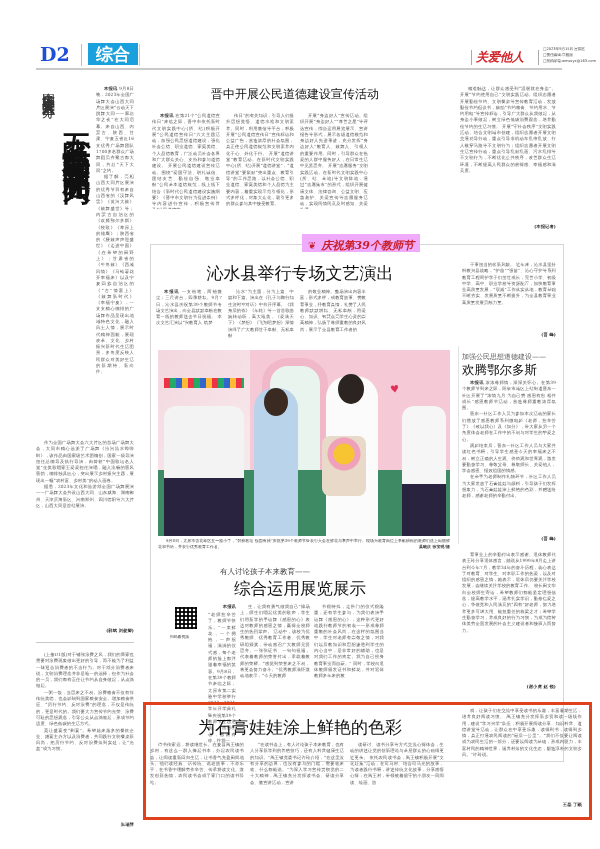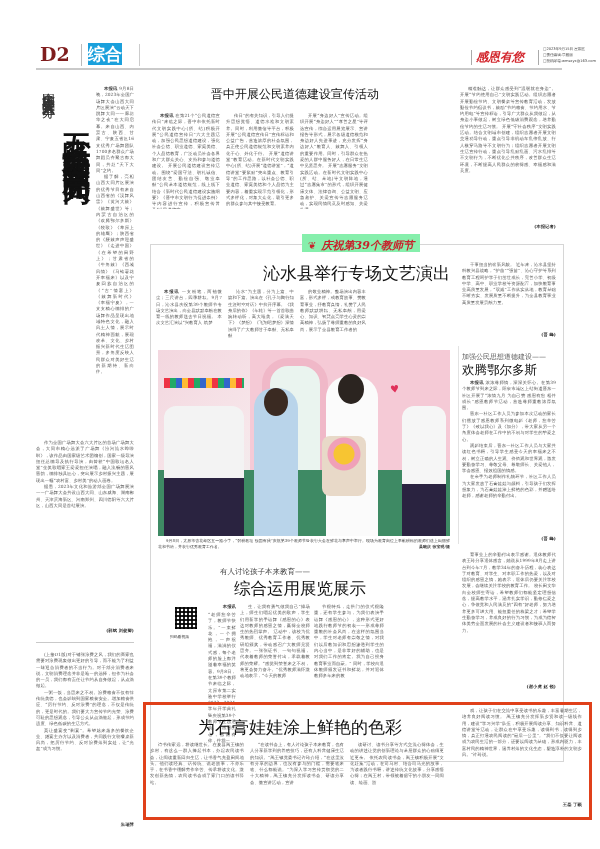--- a/index.html
+++ b/index.html
@@ -14,26 +14,26 @@
   .photo { background:linear-gradient(135deg,#f3d7df 0%,#f7e6ea 35%,#eaf3f0 60%,#f1c9d4 100%); overflow:hidden; }
   .qr { background:
       repeating-linear-gradient(0deg,#222 0 2px,#fff 2px 4px),
       repeating-linear-gradient(90deg,#222 0 2px,#fff 2px 4px);
       background-blend-mode:multiply; }
 </style>
 </head>
 <body>
 
 <div class="abs" style="left:36px;top:40px;width:528px;height:30px;">
-  <span class="abs" style="left:4px;top:3px;font:bold 19px 'DejaVu Serif',serif;color:#7f1d1d;">D2</span>
+  <span class="abs" style="left:4px;top:3px;font:bold 19px 'DejaVu Serif',serif;color:#1d4ed8;">D2</span>
   <div class="abs" style="left:45px;top:4px;width:1px;height:22px;background:#bbb;"></div>
-  <span class="abs" style="left:52px;top:3px;height:22px;padding:0 0;background:#1aa0dc;color:#fff;font:bold 17px 'DejaVu Sans',sans-serif;line-height:22px;">综合</span>
+  <span class="abs" style="left:52px;top:3px;height:22px;padding:0 8px;background:#1aa0dc;color:#fff;font:bold 17px 'DejaVu Sans',sans-serif;line-height:22px;">综合</span>
   <div class="abs" style="left:103px;top:4px;width:1px;height:22px;background:#ccc;"></div>
   <div class="abs" style="left:435px;top:10px;width:1px;height:15px;background:#aaa;"></div>
-  <span class="abs" style="left:440px;top:9px;font:bold italic 12px 'DejaVu Serif',serif;color:#d2232a;">感恩有您</span>
+  <span class="abs" style="left:440px;top:9px;font:bold italic 12px 'DejaVu Serif',serif;color:#d2232a;">关爱他人</span>
   <div class="abs" style="left:502px;top:10px;width:1px;height:15px;background:#aaa;"></div>
   <div class="abs" style="left:507px;top:6px;font:3.6px/6px 'DejaVu Sans',sans-serif;color:#444;width:90px;">
     <div>□2023年9月15日   星期五</div>
     <div>□责任编辑:常雅丽</div>
     <div>□投稿邮箱:wmsxyx@163.com</div>
   </div>
 </div>
 <div class="abs rule" style="left:36px;top:68px;width:526px;height:2px;"></div>
 
 <div class="abs" style="left:40px;top:82px;width:16px;writing-mode:vertical-rl;font:13px/16px 'DejaVu Sans',sans-serif;color:#333;letter-spacing:1px;">全国广场舞大会在六大片区举办</div>
@@ -67,26 +67,26 @@
   </div>
 <div class="abs txt" style="left:300px;top:113px;width:68px;height:96px;">
     <p>开展“身边好人”宣传活动。组织开展“身边好人”“孝善之星”等评选宣传，综合运用展览展示、宣讲报告等形式，展示各级道德模范和身边好人先进事迹，充分发挥“身边好人”教育人、鼓舞人、引领人的重要作用。同时，引导群众在热爱的人群中服务好人，在日常生活中见贤思齐。 开展“志愿服务”文明实践活动。在新时代文明实践中心(所、站、基地)等文明阵地，通过“志愿集市”的形式，组织开展健康文体、法律咨询、公益文明、应急救护、关爱宣传等志愿服务活动，实现民情民意及时感知、关爱礼遇</p>
   </div>
 <div class="abs txt" style="left:460px;top:86px;width:96px;height:138px;">
     <p>精准触达，让群众感受到“温暖就在身边”。 开展“节约使用自己”文明实践活动。组织志愿者开展勤俭节约、文明餐桌等宣传教育活动，发放勤俭节约倡议书，鼓励“节约粮食、节约用水、节约用电”等宣传标语，引导广大群众从我做起，从身边小事做起，树立绿色低碳消费观念，培养勤俭节约的生活习惯。 开展“守社会秩序”文明实践活动。结合文明城市创建，组织志愿者开展文明交通劝导行动，重点引导非机动车乱停乱放、行人横穿马路等不文明行为；组织志愿者开展文明生活宣传行动，重点引导乱贴乱画、污水乱排等不文明行为，不断优化公共秩序，改善群众生活环境，不断提高人民群众的获得感、幸福感和满意度。</p>
   </div>
 <div class="abs txt byline" style="left:460px;top:224px;width:96px;">(本报记者)</div>
 
 <div class="abs" style="left:150px;top:244px;width:412px;height:516px;border:1px solid #d6d6d6;"></div>
-<div class="abs" style="left:302px;top:234px;width:118px;height:18px;background:#86efac;text-align:center;">
+<div class="abs" style="left:302px;top:234px;width:118px;height:18px;background:#f0abfc;text-align:center;">
   <span style="color:#c8202a;font-size:10px;">❦</span>
   <span style="font:bold italic 11px/18px 'DejaVu Serif',serif;color:#c8202a;">庆祝第39个教师节</span>
 </div>
 
-<div class="abs hl" style="left:150px;top:262px;width:300px;text-align:right;font-size:17px;">沁水县举行专场文艺演出</div>
+<div class="abs hl" style="left:150px;top:262px;width:300px;text-align:center;font-size:17px;">沁水县举行专场文艺演出</div>
 <div class="abs txt" style="left:156px;top:289px;width:66px;height:54px;">
   <p><span class="lead">本报讯</span> <span>一支粉笔，两袖微尘；三尺讲台，四季耕耘。9月7日，沁水县庆祝第39个教师节专场文艺演出，向全县默默奉献在教育一线的教师送去节日祝福。 本次文艺汇演以“兴教育人 筑梦</span></p>
 </div>
 <div class="abs txt" style="left:228px;top:289px;width:66px;height:54px;">
     <p>沁水”为主题，分为上篇、中篇和下篇。演出在《孔子与陶行知生涯时空对话》中拉开序幕。《我身后的你》《年轮》等一首首歌曲婉转动听，高大唯美，《爱满天下》《梦想》《飞翔吧梦想》深情演绎了广大教师甘于奉献、无私奉献</p>
   </div>
 <div class="abs txt" style="left:300px;top:289px;width:66px;height:54px;">
     <p>的敬业精神。整场演出内容丰富，形式多样，或教育故事、赞教育事业，抒教育真情，礼赞了人民教师默默耕耘、无私奉献，用爱心、知识、智慧点亮学生心灵的崇高精神，弘扬了尊师重教的良好风尚，展示了全县教育工作者的</p>
   </div>
 <div class="abs txt" style="left:462px;top:262px;width:94px;height:76px;">

